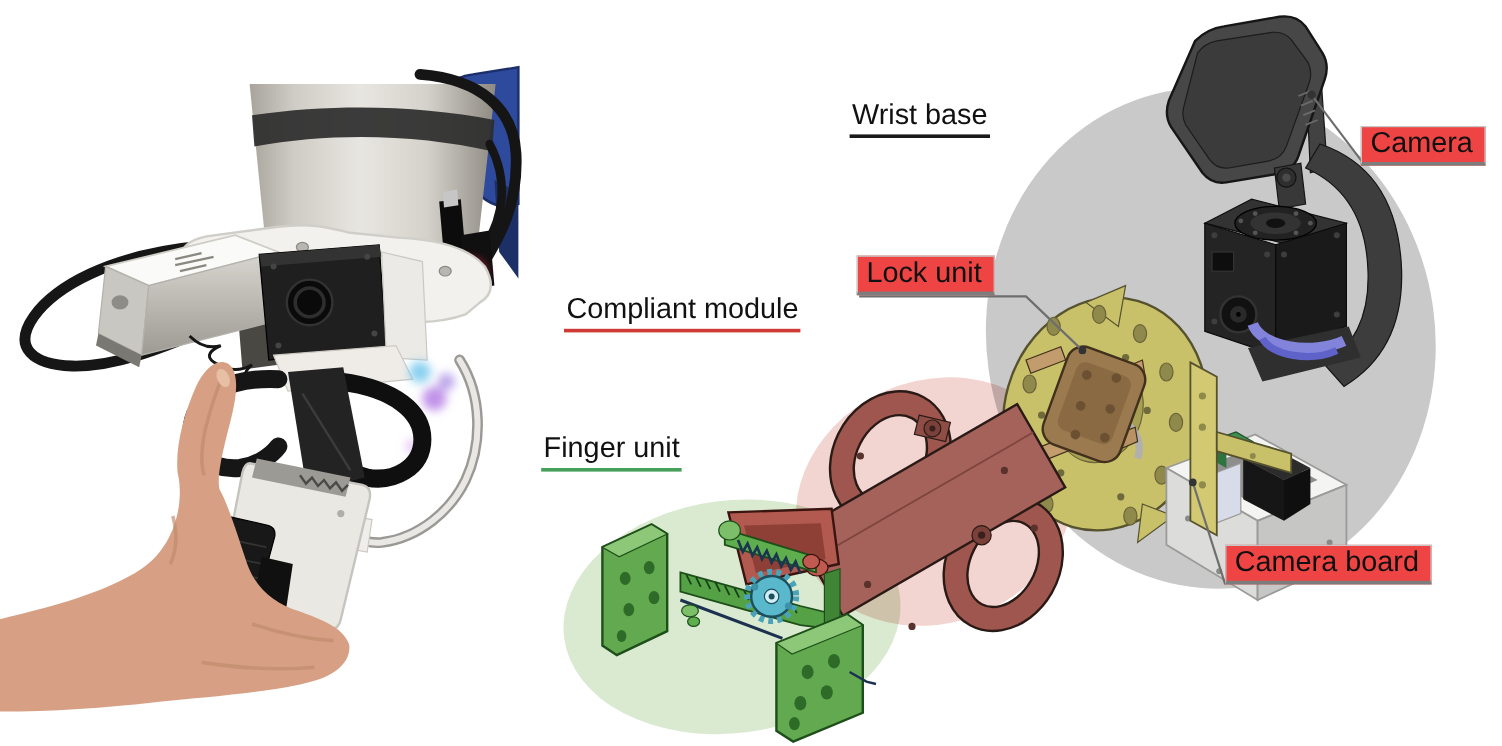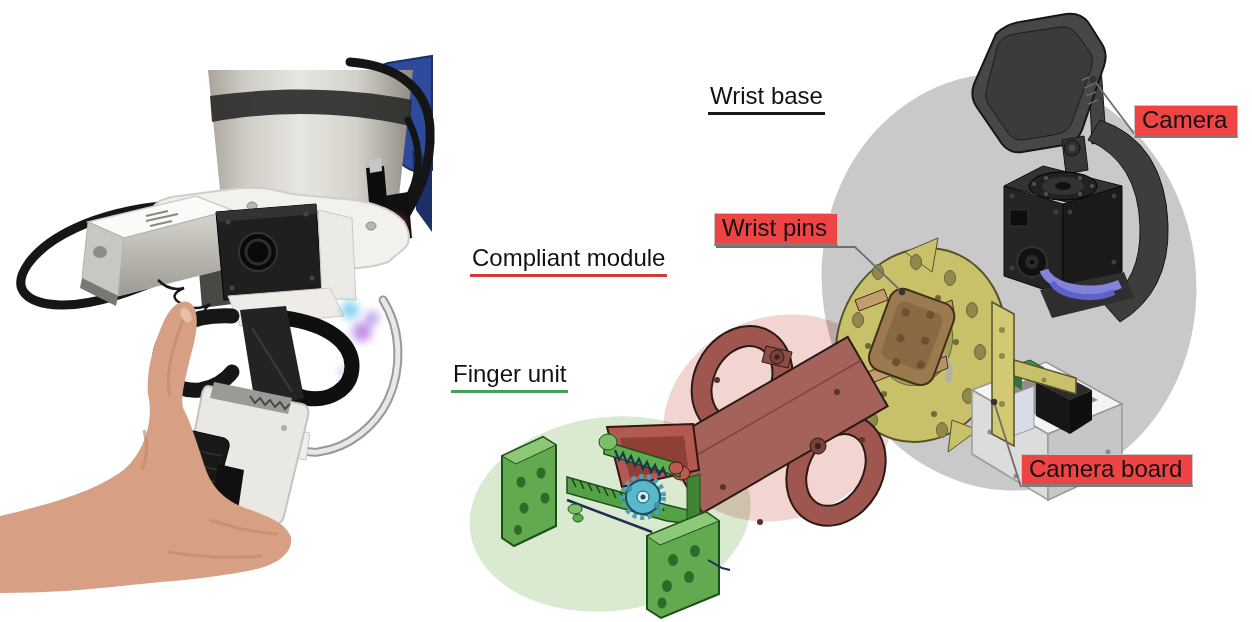--- a/index.html
+++ b/index.html
@@ -377,19 +377,19 @@
     </g>
   </g>
 </svg>
 
 <div class="lbl u" style="left:708px;top:83px">Wrist base</div>
 
 <div class="lbl u u-green" style="left:451px;top:361px">Finger unit</div>
 
 <div class="lbl u u-red" style="left:470px;top:245px">Compliant module</div>
 
-<div class="lbl boxed" style="left:714px;top:213px">Wrist pins</div>
+<div class="lbl boxed" style="left:714px;top:213px">Lock unit</div>
 
 <div class="lbl boxed" style="left:1134px;top:105px">Camera</div>
 
 <div class="lbl boxed" style="left:1021px;top:454px">Camera board</div>
 
 </div>
 
 </body></html>

